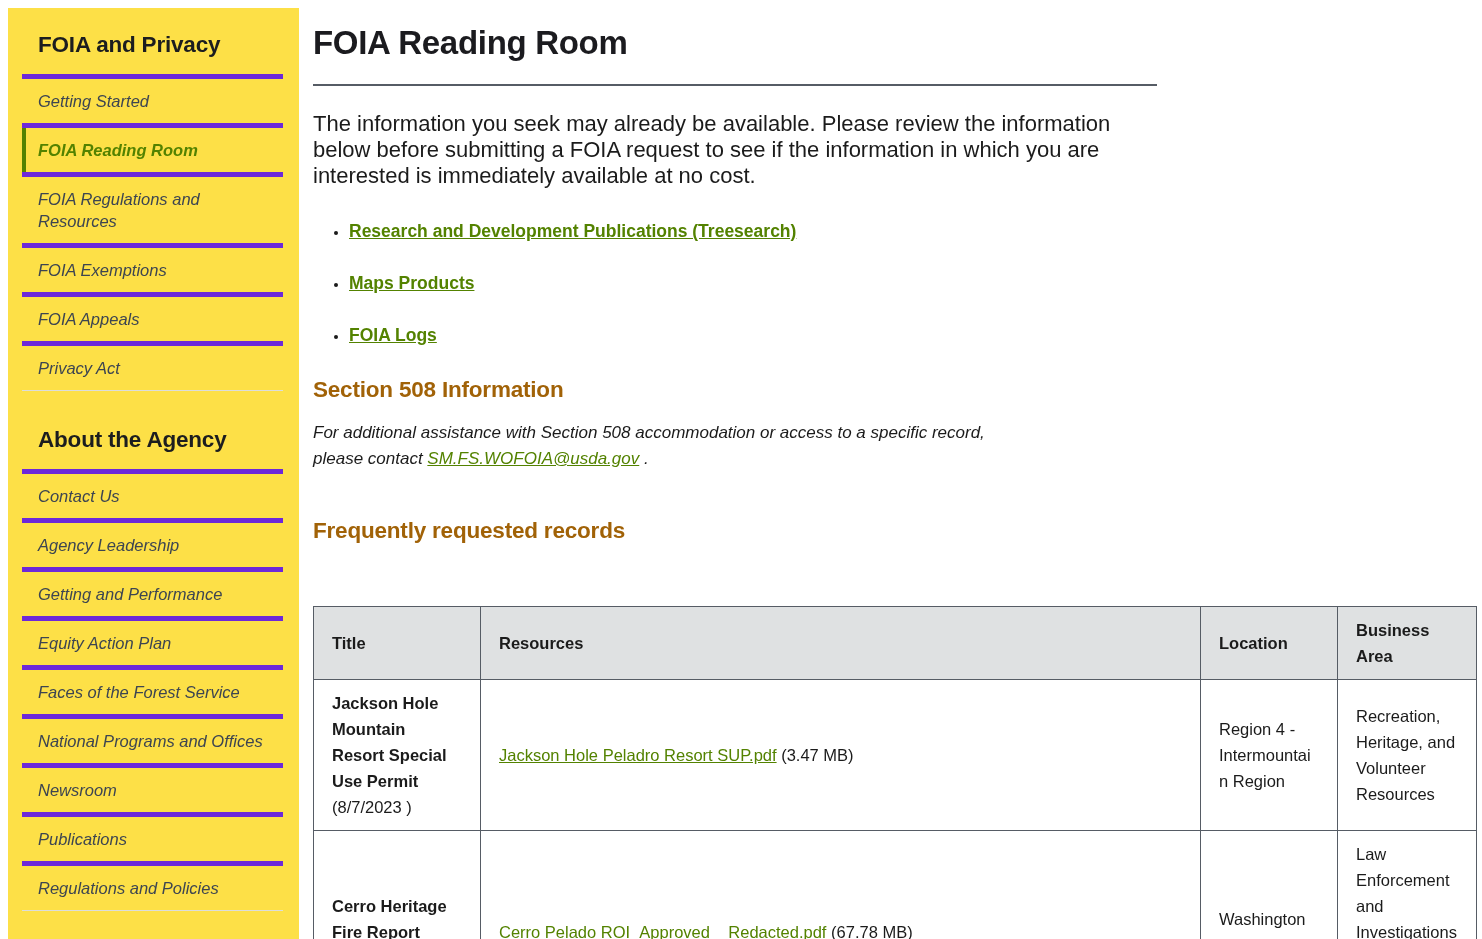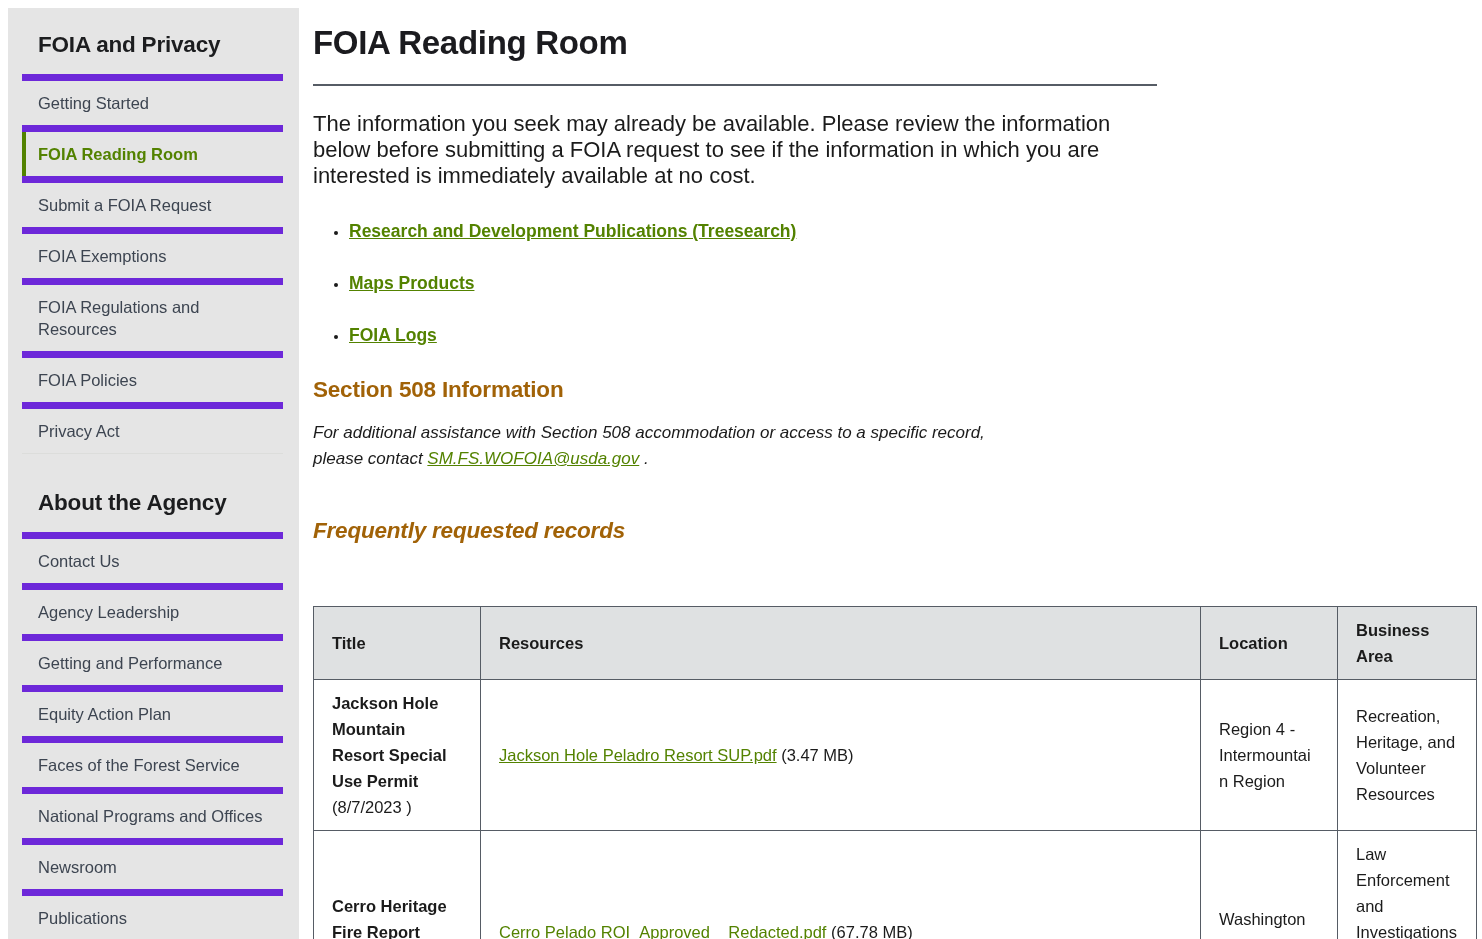--- a/index.html
+++ b/index.html
@@ -9,32 +9,32 @@
     overflow: hidden;
     font-family: "Liberation Sans", sans-serif;
     color: #1b1b1b;
   }
 
   
   .sidebar {
     position: absolute;
     left: 8px; top: 8px;
     width: 291px; height: 931px;
-    background: #e5e5e5;
+    background: #fde047;
   }
   .side-title {
     font-size: 22.5px;
     font-weight: 700;
     color: #1c1d1f;
     letter-spacing: -0.2px;
     margin: 24px 16px 16px 30px;
   }
   .side-title.second { margin-top: 36px; }
   .side-list { list-style: none; margin: 0 16px 0 14px; }
-  .side-list li { border-top: 7px solid #6d28d9; }
+  .side-list li { border-top: 5px solid #6d28d9; font-style: italic; }
   .side-list li:last-child { border-bottom: 1px solid #dcdddb; }
   .side-link {
     display: block;
     padding: 11px 8px 11px 16px;
     font-size: 16.5px;
     line-height: 22px;
     color: #3d4551;
     text-decoration: none;
     cursor: pointer;
   }
@@ -92,21 +92,21 @@
     color: #a16207;
   }
   .h-508 { margin-top: 31px; }
   .contact-para {
     width: 700px;
     margin-top: 17px;
     font-style: italic;
     font-size: 17px;
     line-height: 26px;
   }
-  .h-records { margin-top: 46px; font-style: italic; }
+  .h-records { margin-top: 46px; }
 
   
   table.records {
     margin-top: 62px;
     width: 1163px;
     border-collapse: collapse;
     table-layout: fixed;
     font-size: 16.5px;
   }
   table.records th, table.records td {
@@ -135,30 +135,27 @@
   <h2 class="side-title">FOIA and Privacy</h2>
 
   <ul class="side-list">
     <li>
         <a class="side-link">Getting Started</a>
       </li>
     <li>
         <a class="side-link active">FOIA Reading Room</a>
       </li>
     <li>
-        <a class="side-link">Submit a FOIA Request</a>
+        <a class="side-link">FOIA Regulations and Resources</a>
       </li>
     <li>
         <a class="side-link">FOIA Exemptions</a>
       </li>
     <li>
-        <a class="side-link">FOIA Regulations and Resources</a>
-      </li>
-    <li>
-        <a class="side-link">FOIA Policies</a>
+        <a class="side-link">FOIA Appeals</a>
       </li>
     <li>
         <a class="side-link">Privacy Act</a>
       </li>
   </ul>
 
   <h2 class="side-title second">About the Agency</h2>
 
   <ul class="side-list">
     <li>

